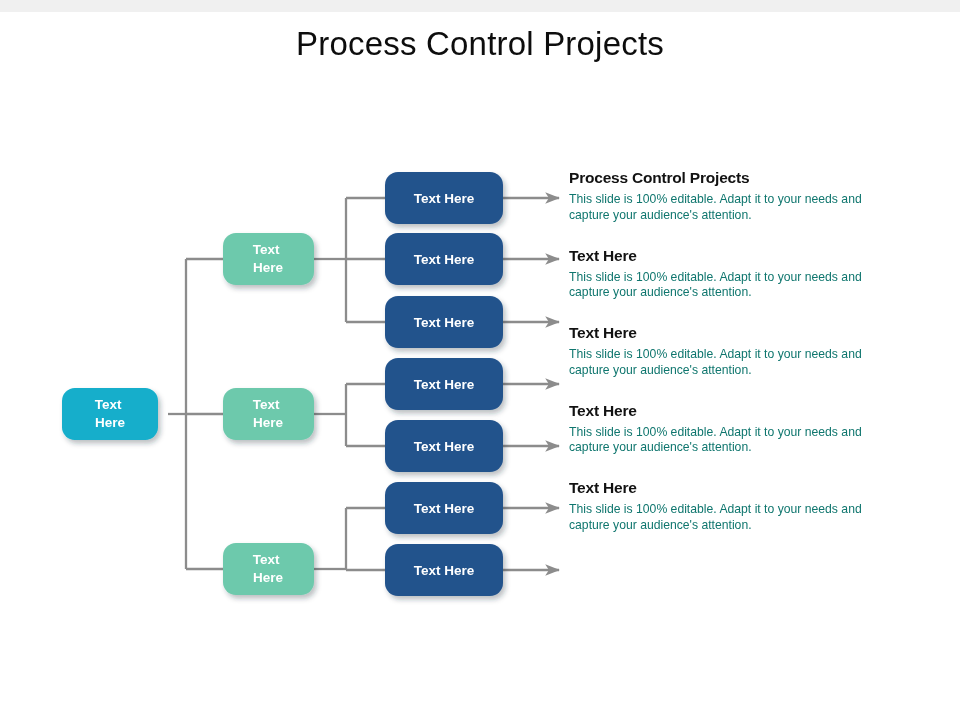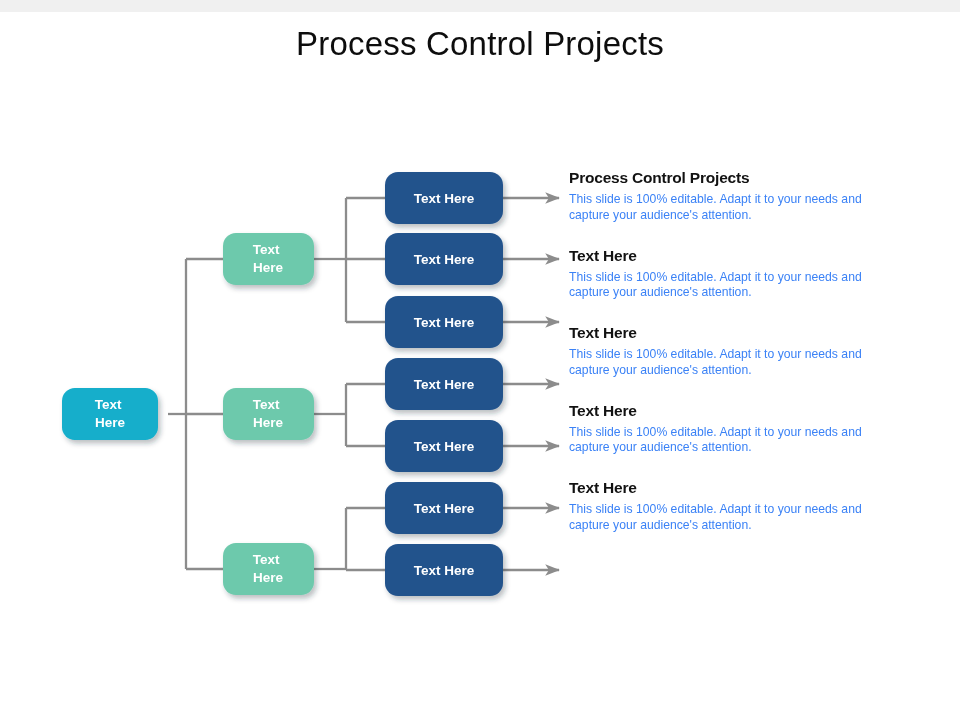--- a/index.html
+++ b/index.html
@@ -71,21 +71,21 @@
   .tb-head {
     font-size: 15.5px;
     font-weight: bold;
     color: #121212;
     letter-spacing: -0.2px;
     margin: 0 0 5px 0;
     line-height: 19px;
   }
   .tb-body {
     font-size: 12.2px;
-    color: #3b82f6;
+    color: #0f766e;
     line-height: 15.5px;
     margin: 0;
     width: 315px;
   }
 </style>
 </head>
 <body>
 
 <div class="slide">
 

